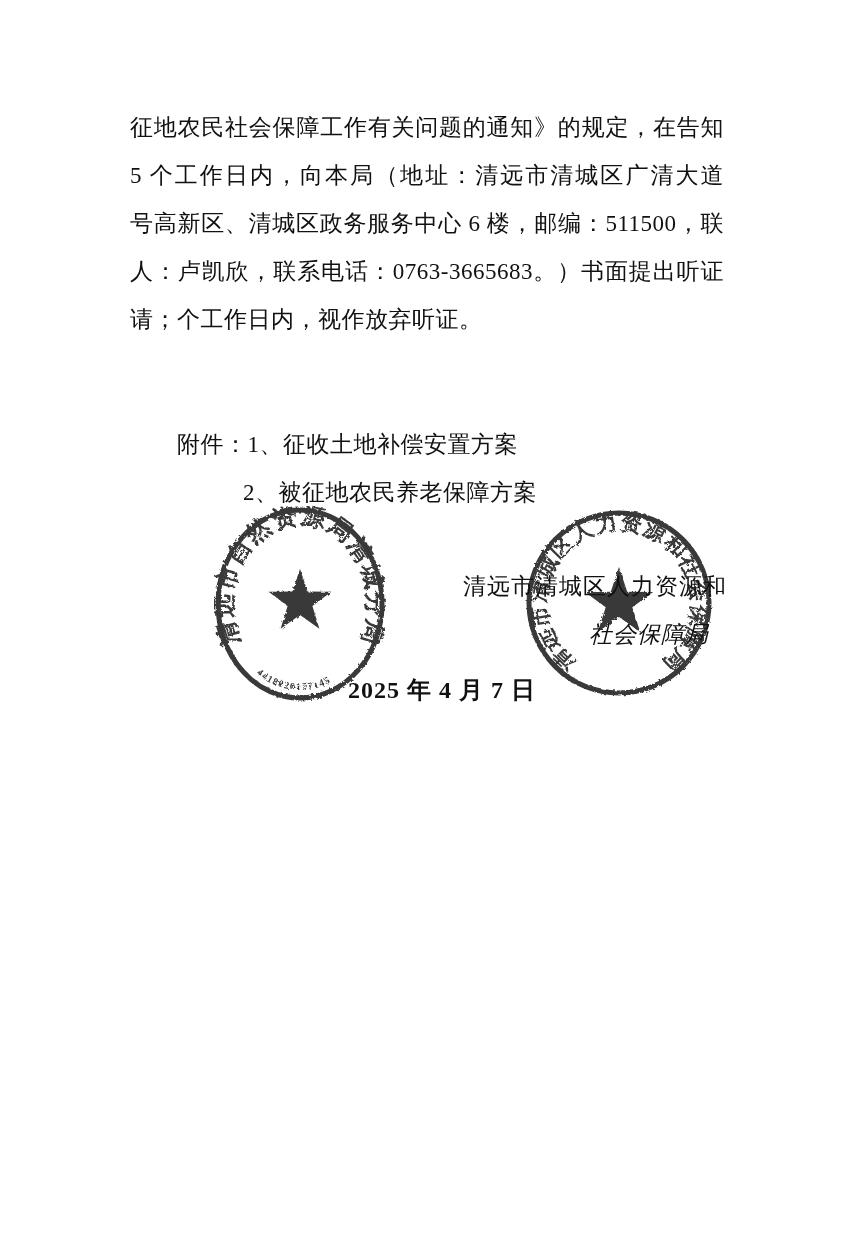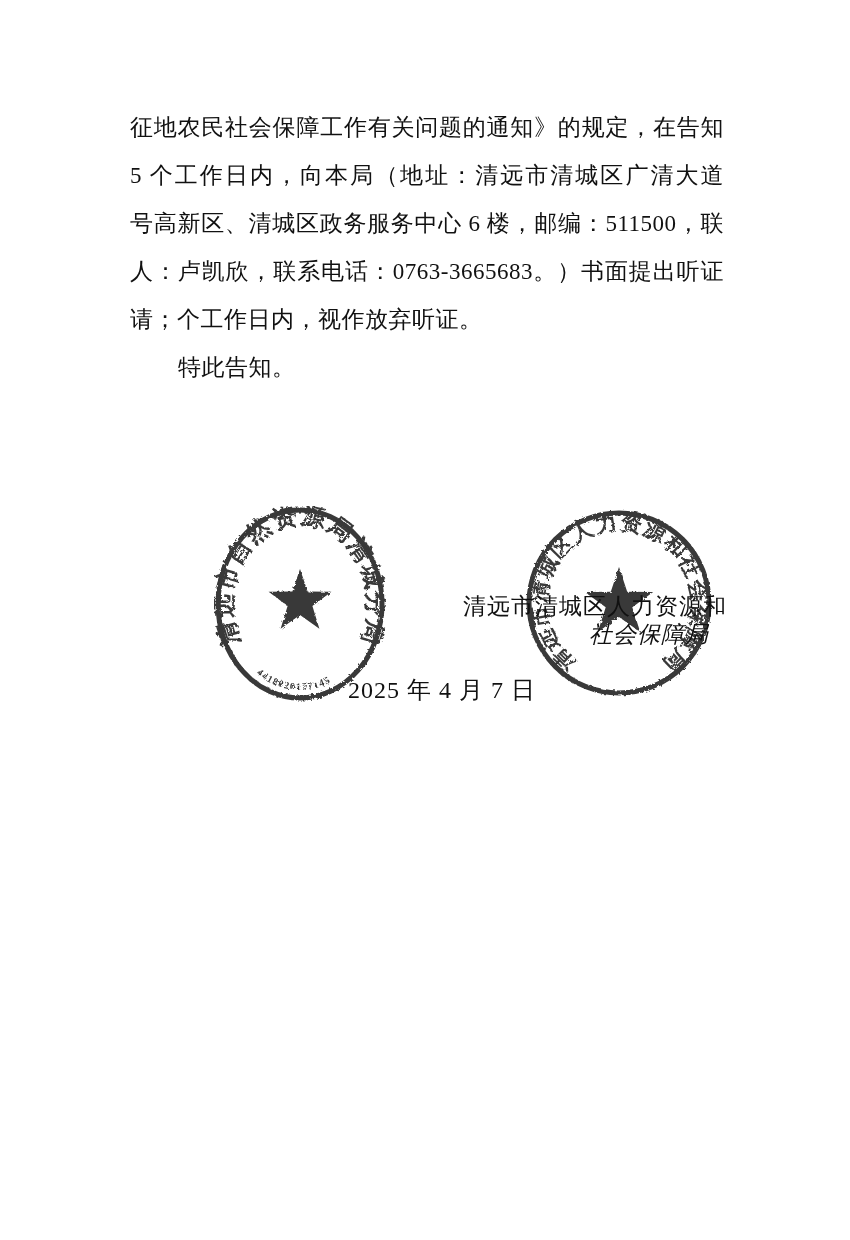--- a/index.html
+++ b/index.html
@@ -54,23 +54,23 @@
   
   .sig {
     position: absolute;
     font-size: 23px;
     line-height: 28px;
     white-space: nowrap;
     letter-spacing: 1px;
     z-index: 2;
   }
   .sig-left   { left: 130px; top: 573px; }
-  .sig-right1 { left: 463px; top: 593px; }
+  .sig-right1 { left: 463px; top: 573px; }
   .sig-right2 { left: 589px; top: 621px; font-style: italic; }
-  .date-line  { left: 348px; top: 676px; font-size: 24px; }
+  .date-line  { left: 348px; top: 676px; font-size: 24px; font-weight: bold; }
   
   .seal {
     position: absolute;
     z-index: 1;
   }
   .seal-left  { left: 214px; top: 506px; }
   .seal-right { left: 524px; top: 508px; }
   .seal text {
     font-family: "Liberation Serif", "DejaVu Serif", serif;
     font-weight: bold;
@@ -89,23 +89,26 @@
       </filter>
     </defs>
   </svg>
 
   <div class="body-text">
     <div class="line just">征地农民社会保障工作有关问题的通知》的规定，在告知后</div>
     <div class="line just">5 个工作日内，向本局（地址：清远市清城区广清大道 113</div>
     <div class="line just">号高新区、清城区政务服务中心 6 楼，邮编：511500，联系</div>
     <div class="line just">人：卢凯欣，联系电话：0763-3665683。）书面提出听证申</div>
     <div class="line">请；个工作日内，视作放弃听证。</div>
-    <div class="line indent2">特此告知。</div>
   </div>
 
+  <div class="attachments">
+    <div class="line"><span>附件：</span><span>1、征收土地补偿安置方案</span></div>
+    <div class="line att2">2、被征地农民养老保障方案</div>
+  </div>
 
   <svg class="seal seal-left" width="172" height="196" viewBox="0 0 172 196">
     <defs>
       <path id="arcL" d="M 30.3,143.9 A 68,80 0 1 1 141.7,143.9" fill="none"></path>
       <path id="arcLnum" d="M 38.4,163.9 A 74,86 0 0 0 133.6,163.9" fill="none"></path>
     </defs>
     <g filter="url(#stamp-rough)" opacity="0.87" fill="#1b1b1b">
       <ellipse cx="86" cy="98" rx="82" ry="94" fill="none" stroke="#1b1b1b" stroke-width="5"></ellipse>
       <path d="M86,63 L93.6,85.5 L117.4,85.8 L98.4,100 L105.4,122.7 L86,109 L66.6,122.7 L73.6,100 L54.6,85.8 L78.4,85.5 Z"></path>
       <text font-size="24" letter-spacing="2" fill="#1b1b1b">

